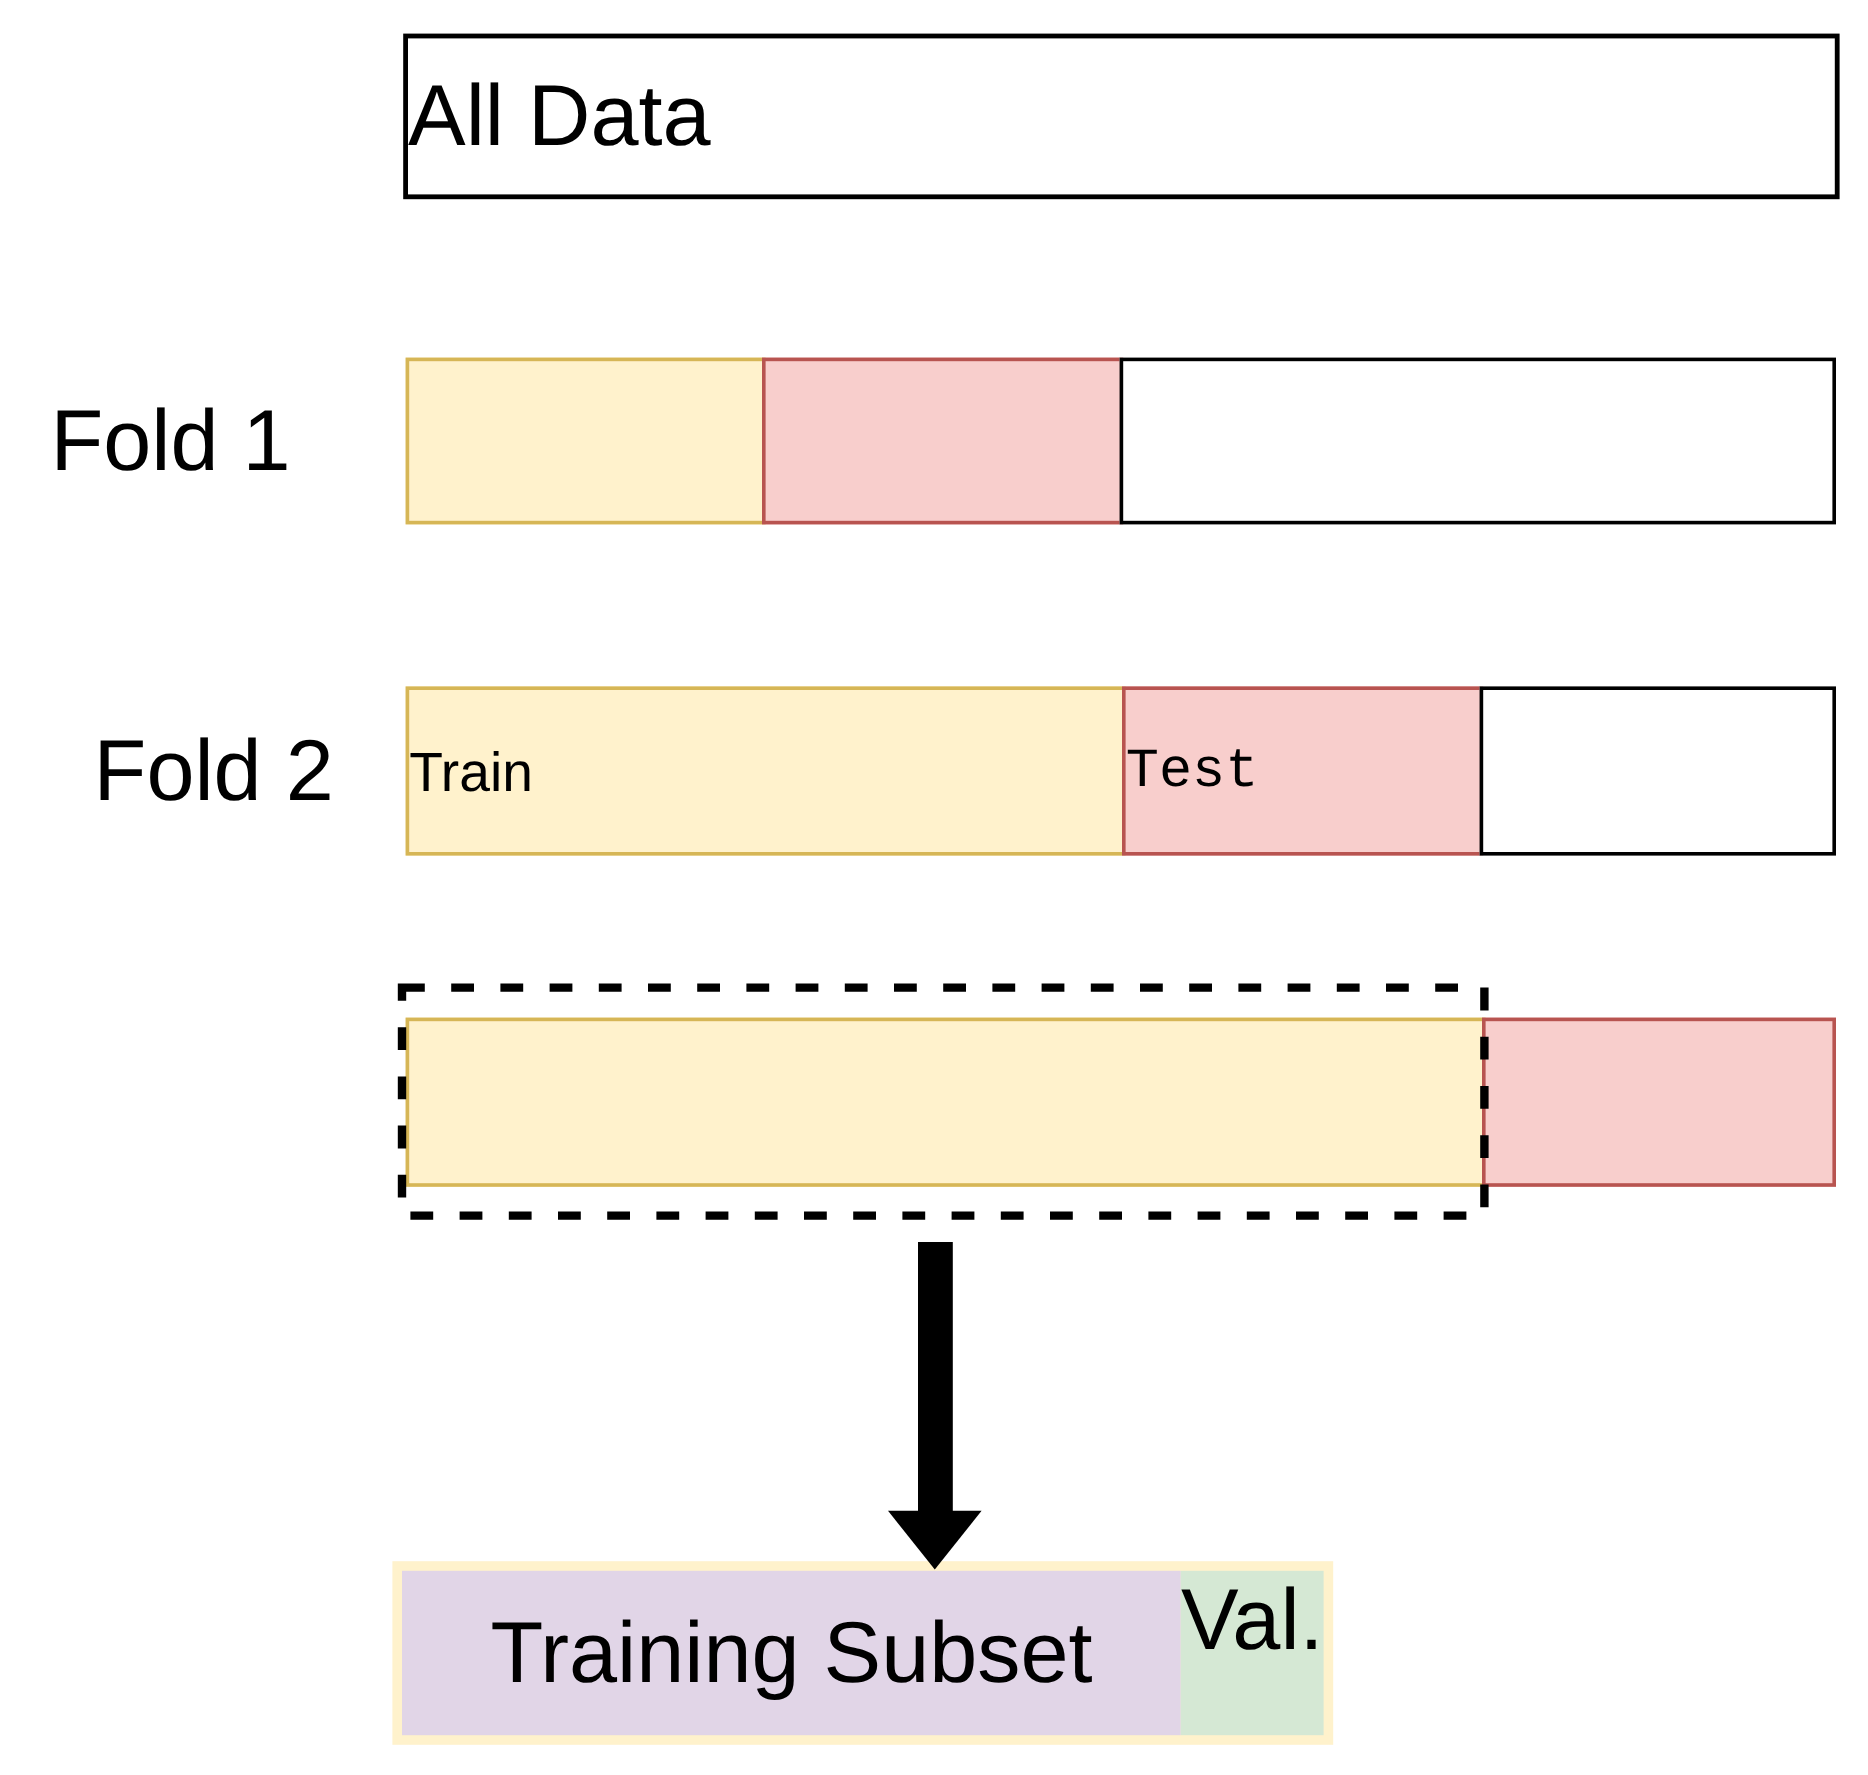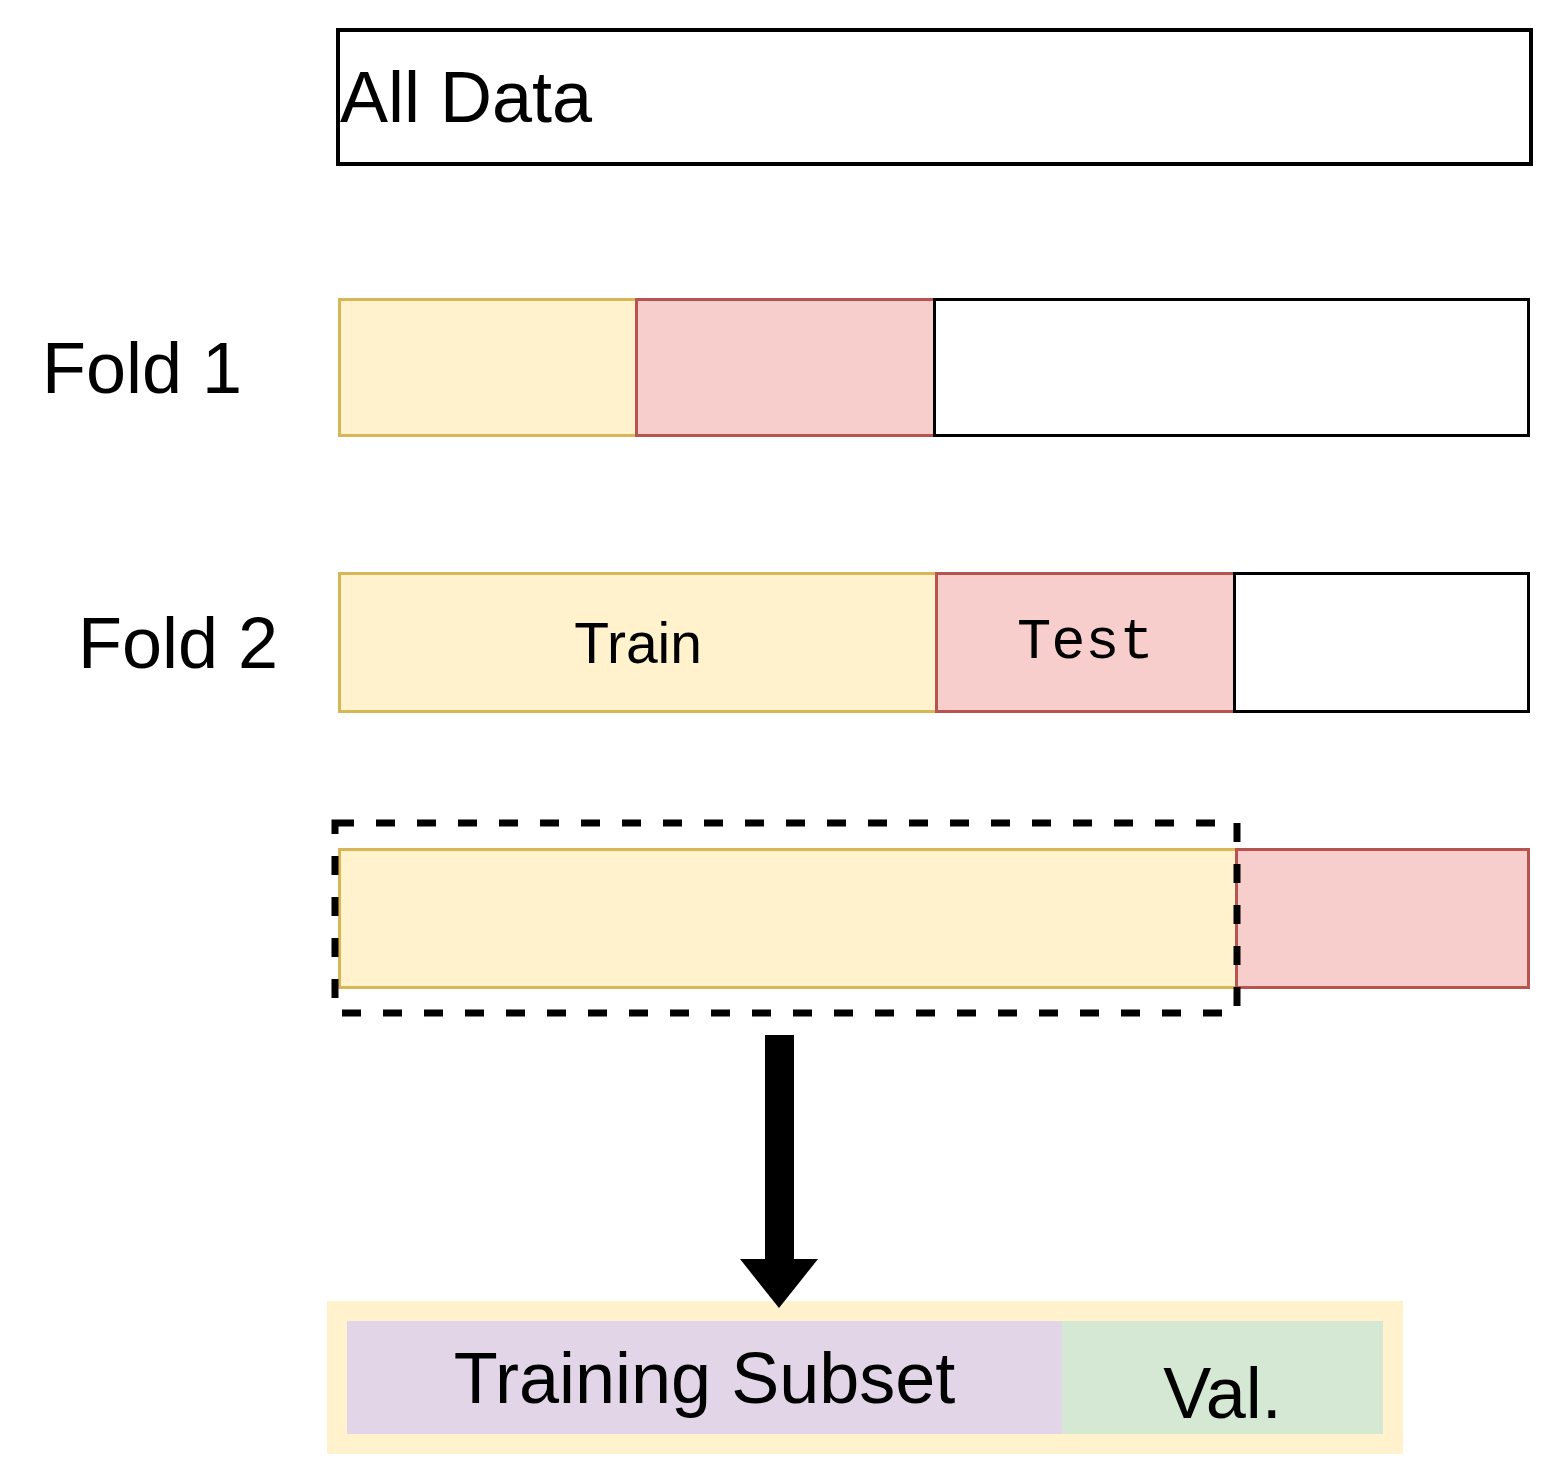--- a/index.html
+++ b/index.html
@@ -33,22 +33,22 @@
   .fold-bar{
     position:absolute;left:338px;width:1192px;
     display:flex;align-items:stretch;
   }
   .bar-f1{top:298px;height:139px;}
   .bar-f2{top:572px;height:141px;}
   .bar-f3{top:848px;height:141px;}
 
   .seg{
     position:relative;
-    display:flex;align-items:center;justify-content:center;
-    font-size:57px;
+    display:flex;align-items:center;
+    font-size:46px;
   }
   .seg + .seg{margin-left:-3px;}
   .seg:nth-child(2){z-index:2;}
   .seg:nth-child(3){z-index:3;}
   .seg-train{background:var(--train-fill,#FFF2CC);border:3px solid var(--train-border,#D6B656);}
   .seg-test{background:var(--test-fill,#F8CECC);border:3px solid var(--test-border,#B85450);font-family:Liberation Mono, monospace;}
   .seg-unused{background:var(--unused-fill,#fff);border:3px solid var(--unused-border,#000);}
   .w-f1-train{width:25.2%;}
   .w-f1-test{width:25.25%;}
   .w-f2-train{width:50.35%;}
@@ -67,35 +67,35 @@
   }
   .arrow-head{
     position:absolute;left:740px;top:1259px;width:0;height:0;
     border-left:39px solid transparent;
     border-right:39px solid transparent;
     border-top:49px solid var(--arrow-color,#000);
     z-index:6;
   }
 
   .bottom-box{
-    position:absolute;left:327px;top:1301px;width:1076px;height:153px;
+    position:absolute;left:327px;top:1301px;width:784px;height:153px;
     background:var(--bottom-outer-fill,#FFF2CC);
     display:flex;align-items:stretch;
-    padding:20px;
+    padding:8px;
   }
   .training-subset-seg{
     width:715px;
     background:var(--training-subset-fill,#E1D5E7);
     display:flex;align-items:center;justify-content:center;
     font-size:72px;white-space:nowrap;
   }
   .val-seg{
     flex:1;
     background:var(--val-fill,#D5E8D4);
-    display:flex;align-items:flex-end;justify-content:center;
+    display:flex;align-items:flex-start;justify-content:center;
     font-size:72px;white-space:nowrap;
   }
 </style>
 </head>
 <body>
 
 <div class="canvas">
 
   <div class="all-data-box">
     <span>All Data</span>

